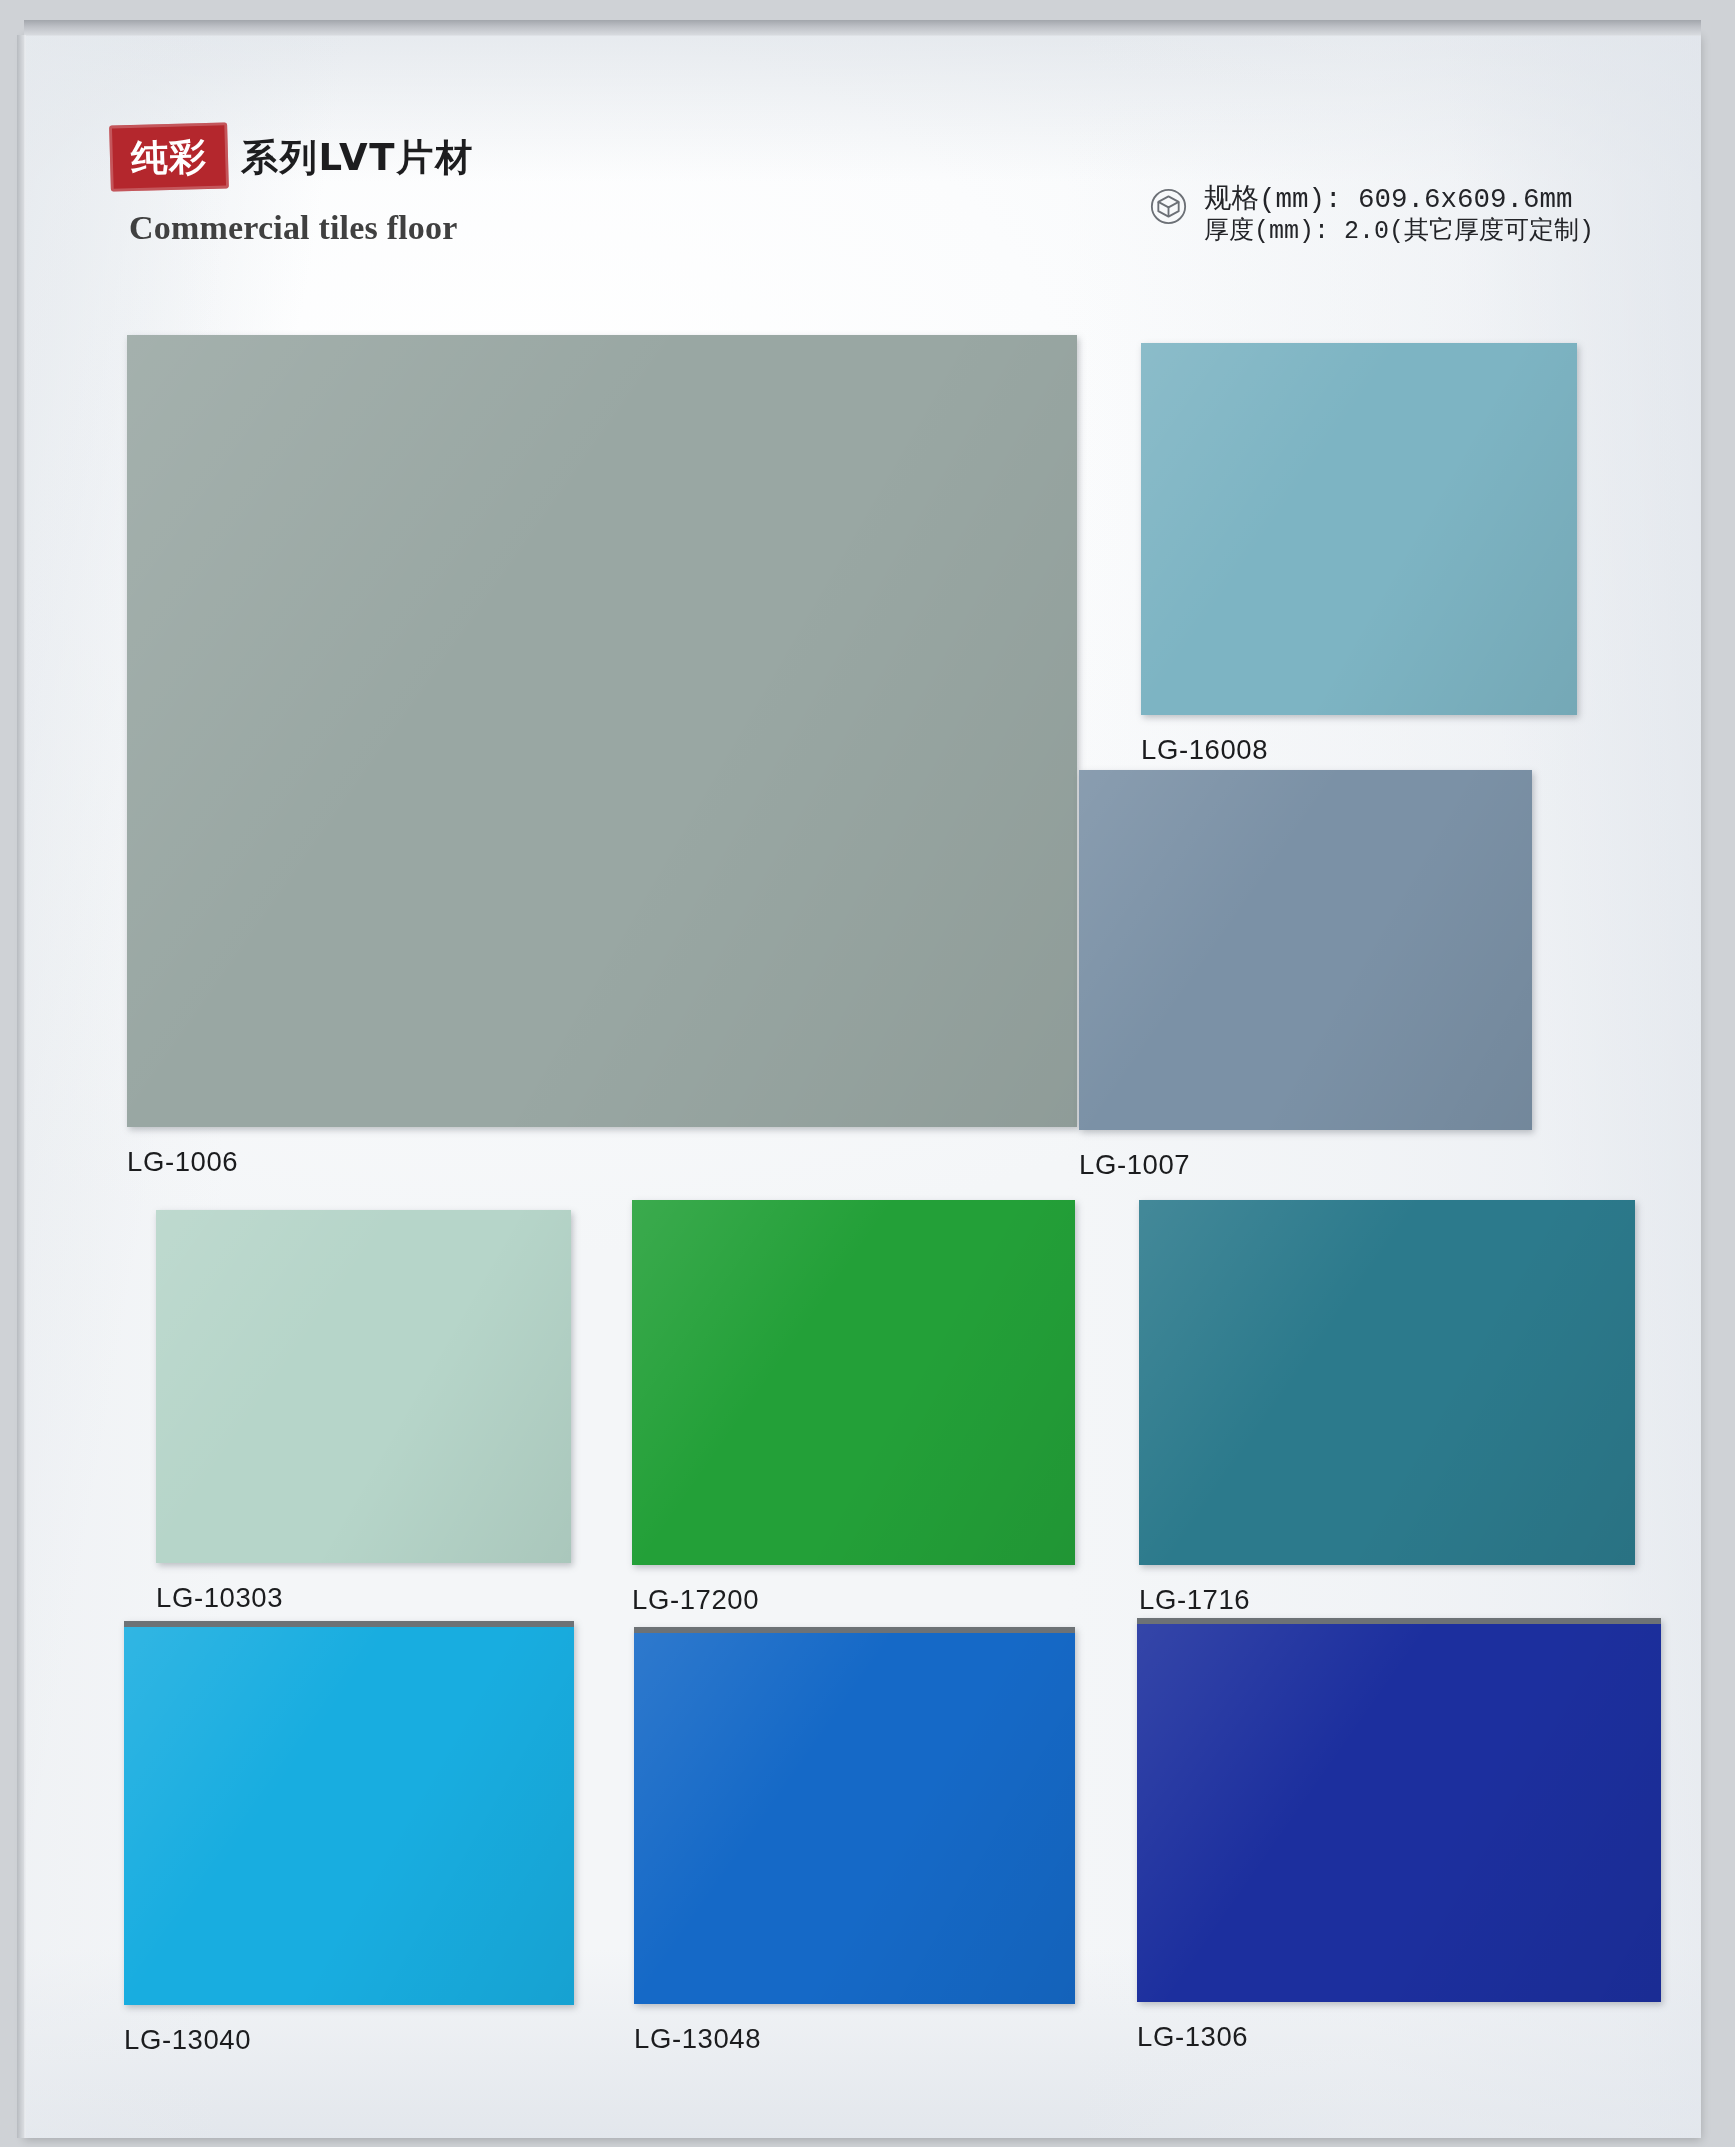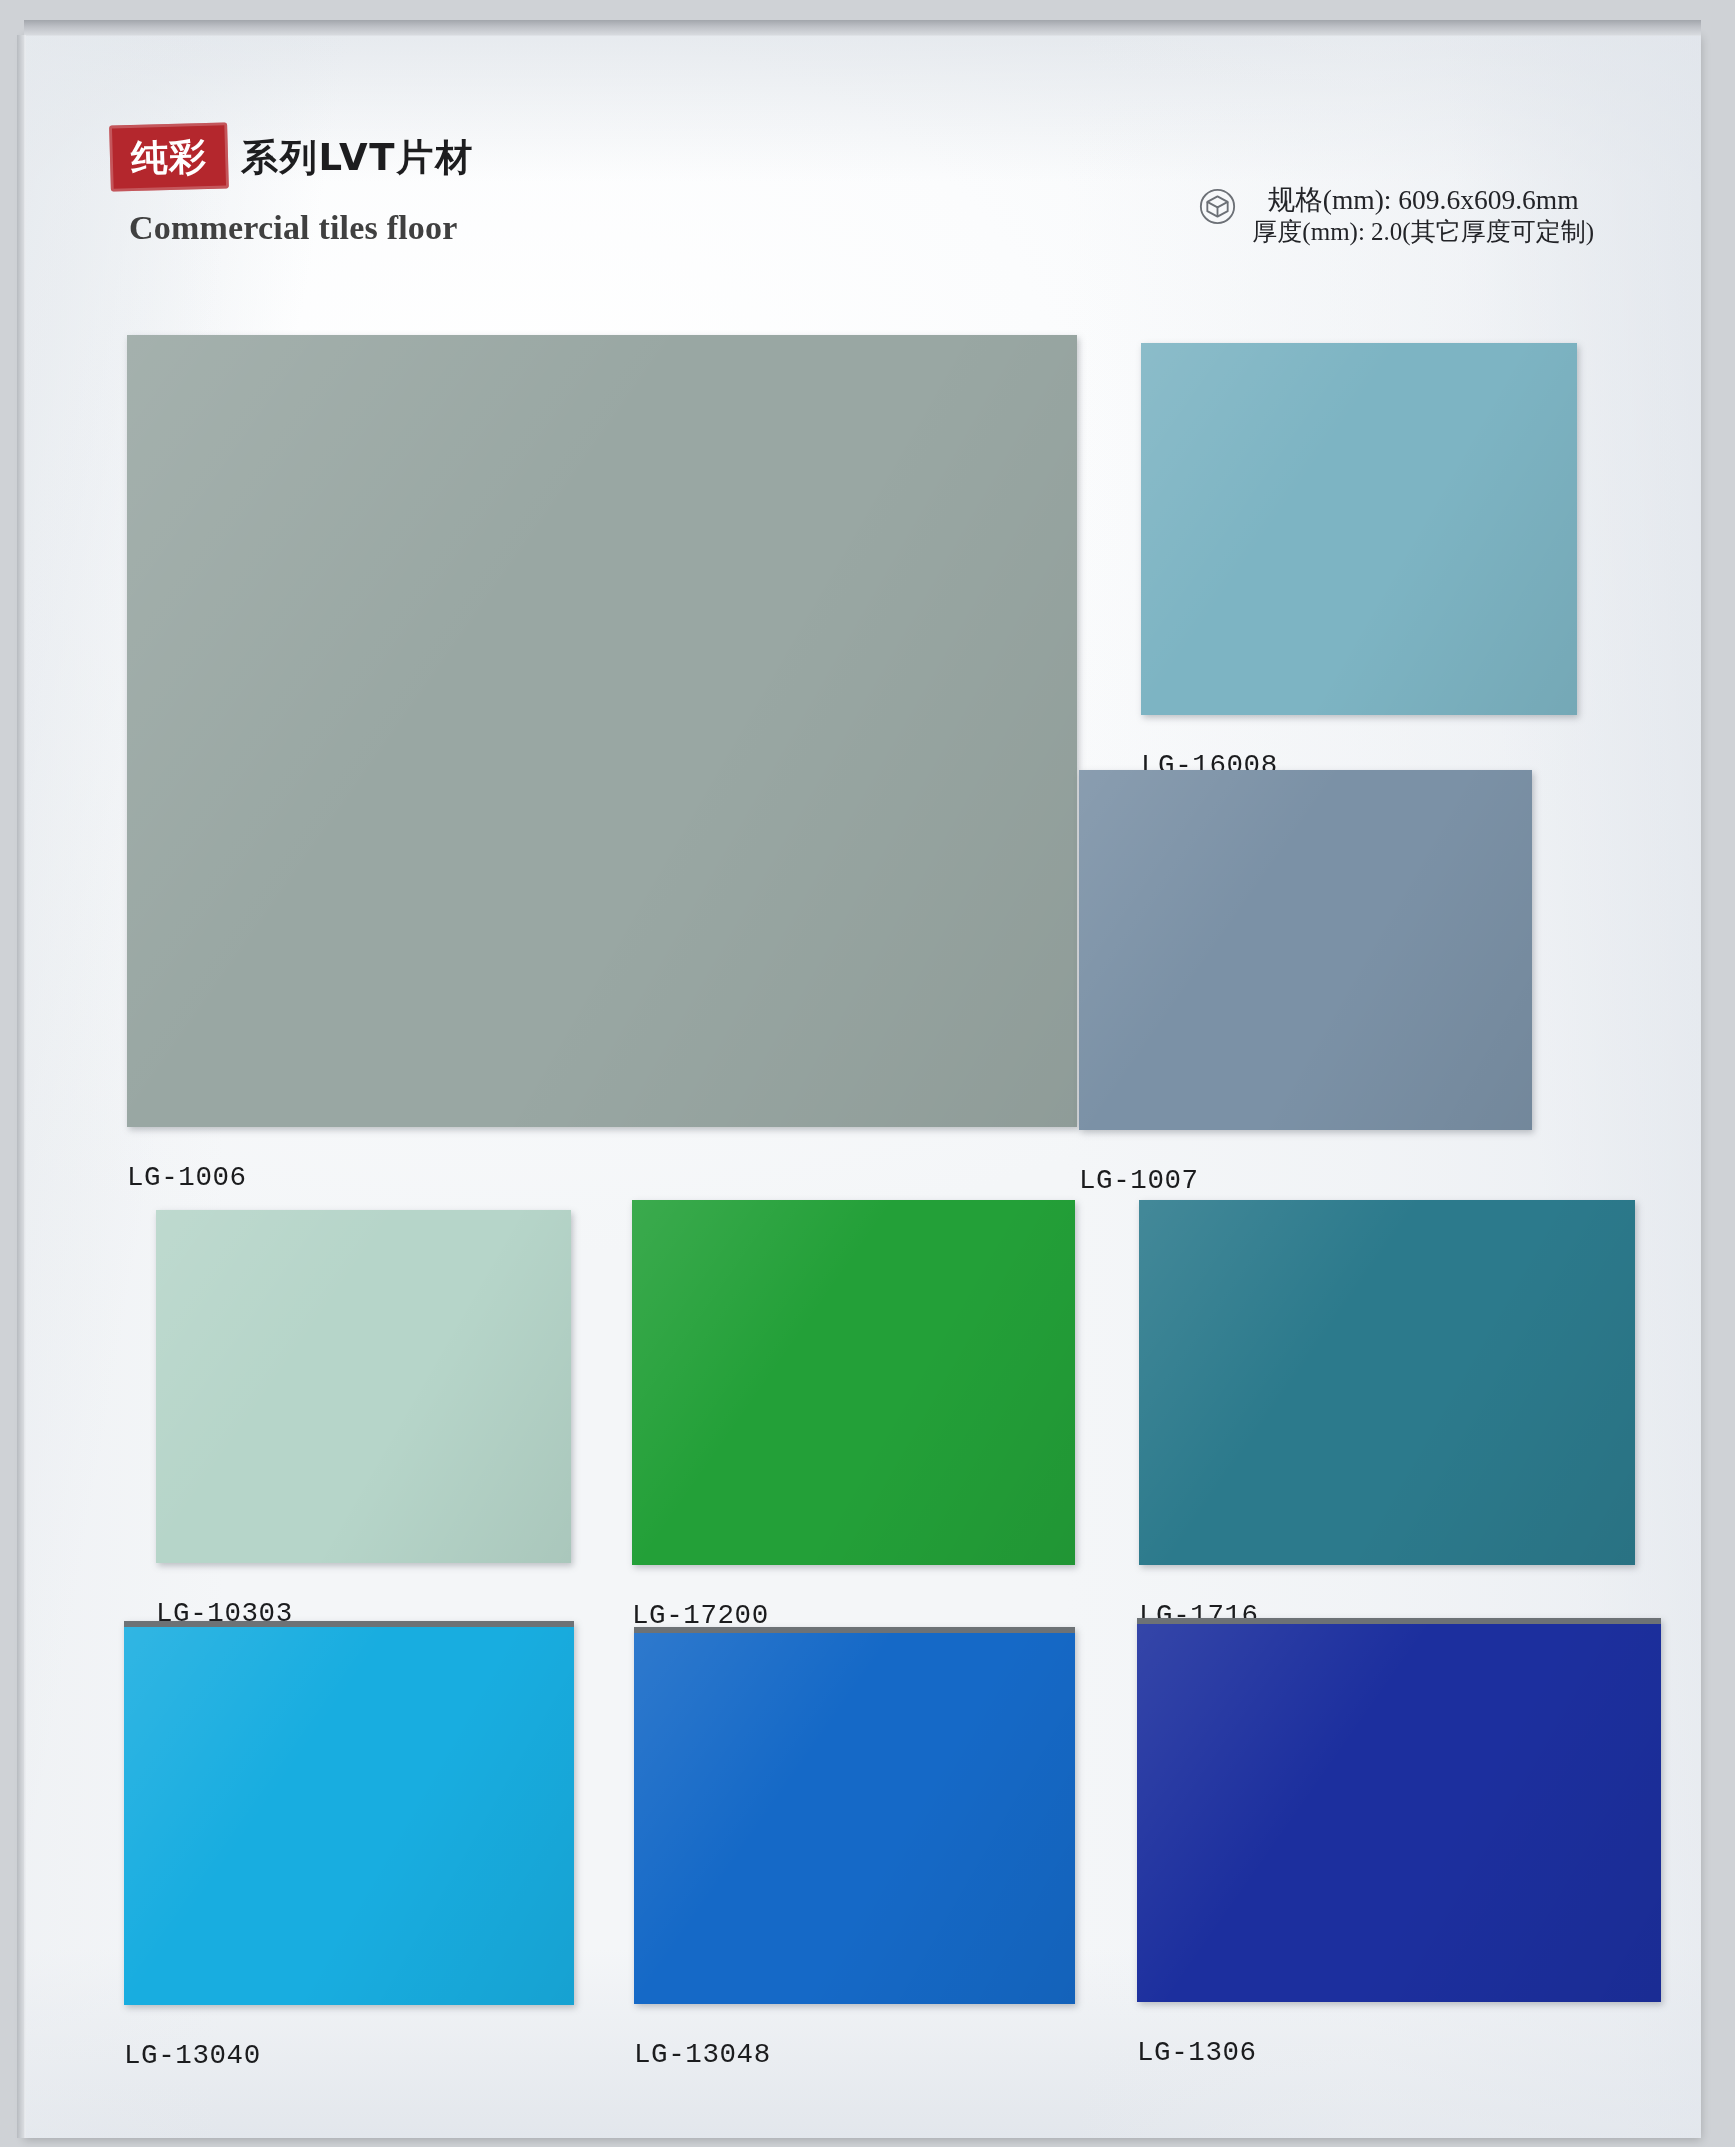--- a/index.html
+++ b/index.html
@@ -143,22 +143,22 @@
     align-items: flex-start;
     gap: 16.5px;
   }
   .spec-icon {
     width: 37px;
     height: 37px;
     flex: 0 0 auto;
     margin-top: 3.7px;
   }
   .spec-lines {
-    text-align: center;
-    font-family: Liberation Serif, serif;
+    text-align: left;
+    font-family: Liberation Mono, monospace;
     color: #232428;
   }
   .spec-line1 {
     font-size: 27.5px;
     line-height: 1.16;
     white-space: nowrap;
   }
   .spec-line2 {
     font-size: 25px;
     line-height: 1.28;
@@ -188,22 +188,22 @@
   .chip-face::after {
     content: "";
     position: absolute;
     inset: 0;
     background:
       linear-gradient(125deg, rgba(255,255,255,0.11) 0%, rgba(255,255,255,0.00) 38%),
       linear-gradient(300deg, rgba(0,0,0,0.065) 0%, rgba(0,0,0,0.00) 42%);
     pointer-events: none;
   }
   .chip-label {
-    margin-top: 35px;
-    font-family: Liberation Mono, monospace;
+    margin-top: 19px;
+    font-family: Liberation Sans, sans-serif;
     font-size: 27.5px;
     color: #1b1c1e;
     letter-spacing: 0.6px;
     white-space: nowrap;
   }
 </style>
 </head>
 <body>
 
 <div class="page">

